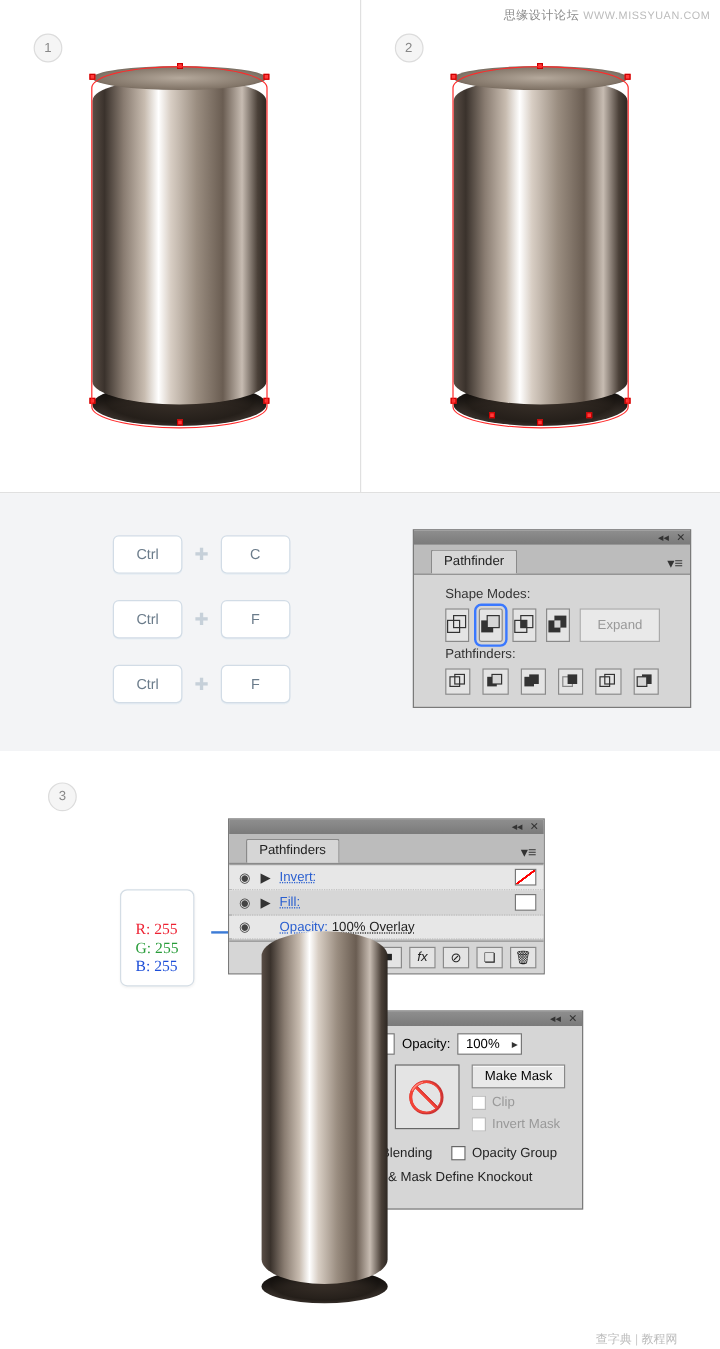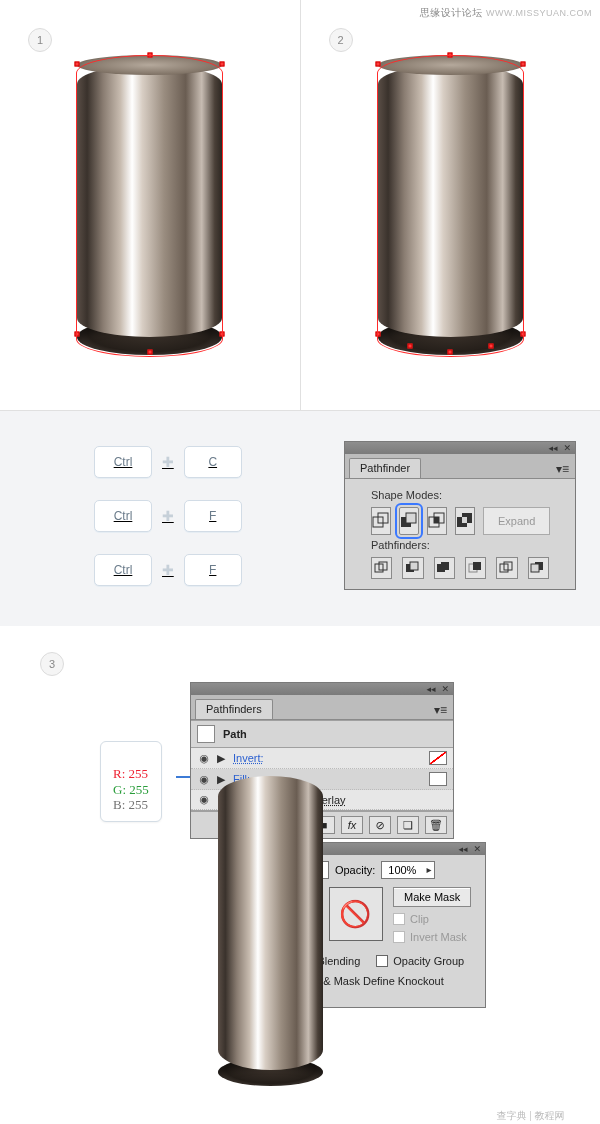--- a/index.html
+++ b/index.html
@@ -102,21 +102,21 @@
   }
   
   .middle {
     background: #f3f4f6;
     padding: 30px 24px 36px;
     display: flex;
     gap: 30px;
     align-items: center;
     justify-content: space-between;
   }
-  .keys-col { display: flex; flex-direction: column; gap: 22px; padding-left: 70px; text-decoration: underline;}
+  .keys-col { display: flex; flex-direction: column; gap: 22px; padding-left: 70px;}
   .key-row { display: flex; align-items: center; gap: 10px; }
   .keycap {
     background: #fff;
     border: 1px solid #d2dce6;
     border-radius: 5px;
     box-shadow: 0 1px 0 #e6edf3, inset 0 0 0 1px #fff;
     padding: 8px 18px;
     color: #6a7b8a;
     font-size: 12px;
     text-align: center;
@@ -154,20 +154,21 @@
   }
   .tab {
     background: #d6d6d6;
     border: 1px solid #8a8a8a;
     border-bottom: none;
     padding: 3px 10px 4px;
     font-size: 11px;
     color: #222;
     border-top-left-radius: 2px;
     border-top-right-radius: 2px;
+    margin-left: 10px;
   }
   .tabs-right { margin-left: auto; padding: 2px 6px; color: #333; font-size: 12px; }
   .panel-body { padding: 6px 26px 10px; }
   .section-label { color: #333; margin: 4px 0 6px; }
   .icon-row { display: flex; gap: 8px; }
   .mode-btn {
     width: 28px; height: 28px;
     background: #e4e4e4;
     border: 1px solid #8a8a8a;
     display: flex; align-items: center; justify-content: center;
@@ -203,21 +204,21 @@
     border: 1px solid #d4dde5;
     border-radius: 6px;
     padding: 8px 12px;
     box-shadow: 0 1px 2px rgba(0,0,0,0.05);
     font-family: "Comic Sans MS", cursive;
     font-size: 13px;
     line-height: 1.2;
   }
   .rgb-chip .r { color: #e23; margin-top: 16px; }
   .rgb-chip .g { color: #2a9d3b; }
-  .rgb-chip .b { color: #737373; }
+  .rgb-chip .b { color: #1d4ed8; }
   .rgb-arrow {
     position: absolute;
     left: 176px;
     top: 150px;
     width: 48px;
     height: 2px;
     background: #3c7bd6;
   }
   .rgb-arrow::after {
     content: '';
@@ -503,24 +504,20 @@
       <div class="panel-titlebar">
         <span>◂◂</span>
         <span>✕</span>
       </div>
       <div class="panel-tabs">
         <div class="tab">Pathfinders</div>
         <div class="tabs-right">▾≡</div>
       </div>
       <div class="panel-body" style="padding:0">
         <div class="attr-list" style="border-left:none;border-right:none;margin:0">
-          <div class="attr-head">
-            <div class="attr-swatch"></div>
-            <b>Path</b>
-          </div>
           <div class="attr-row">
             <span class="eye">◉</span>
             <span class="tri">▶</span>
             <span class="attr-label">Invert:</span>
             <div class="mini-swatch none"></div>
           </div>
           <div class="attr-row selected">
             <span class="eye">◉</span>
             <span class="tri">▶</span>
             <span class="attr-label">Fill:</span>

